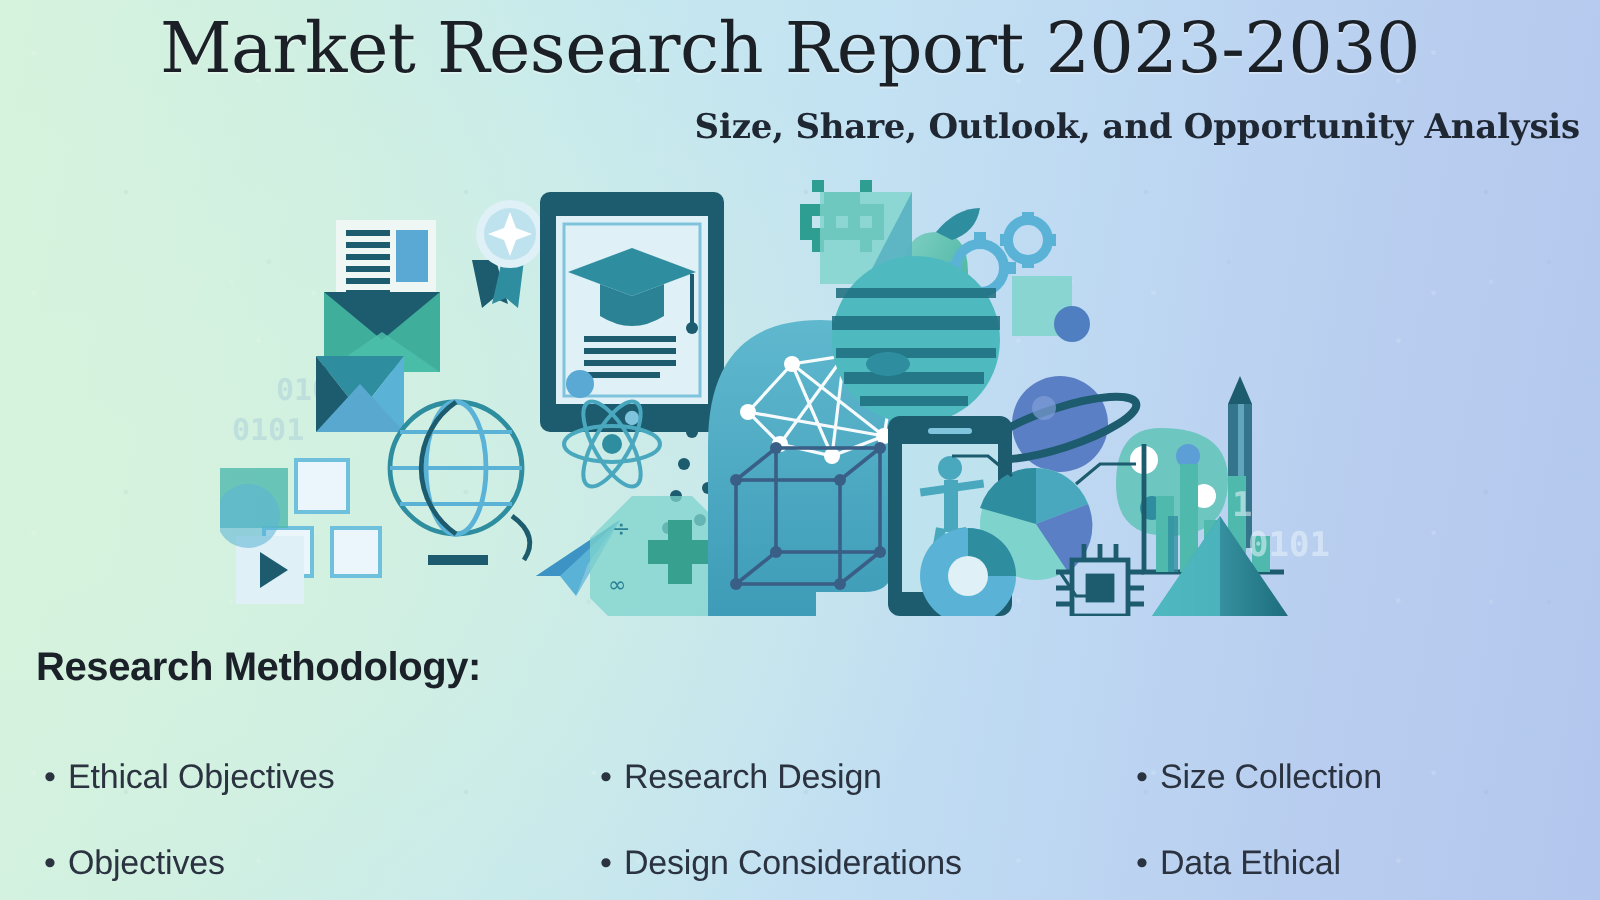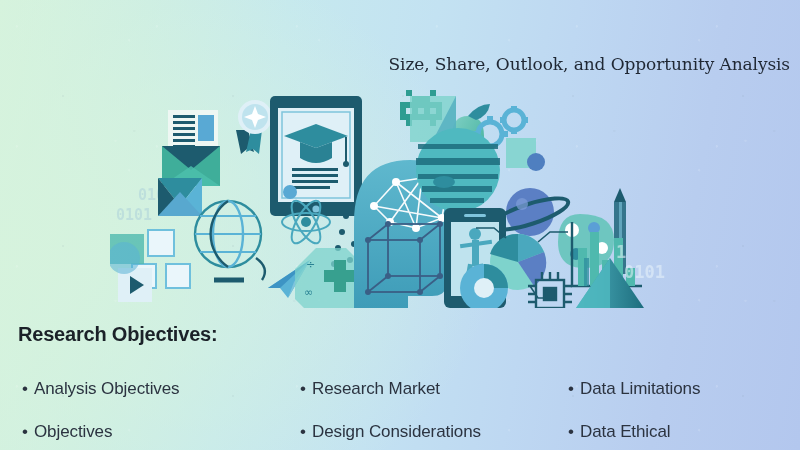--- a/index.html
+++ b/index.html
@@ -29,21 +29,21 @@
   #title{
     position:absolute;left:0;top:6px;width:790px;text-align:center;
     font-family:"DejaVu Serif", serif;
     font-size:35px;font-weight:400;letter-spacing:-.3px;
     color:#1b2026;line-height:1.12;
     text-shadow:0 1px 0 rgba(255,255,255,.35);
   }
   #subtitle{
     position:absolute;right:10px;top:54px;
     font-family:"DejaVu Serif", serif;
-    font-size:17px;font-weight:400;letter-spacing:-.1px;
+    font-size:17px;font-weight:700;letter-spacing:-.1px;
     color:#1f2733;
   }
   #methodology-heading{
     position:absolute;left:18px;top:323px;
     font-size:20px;font-weight:700;letter-spacing:-.2px;
     color:#1b2128;
   }
 
   
   #bullets{
@@ -374,35 +374,36 @@
         <circle cx="14" cy="176" r="16" fill="#5ab3d6" opacity=".55"></circle>
       </g>
 
       <g opacity=".55" fill="#e9f4fb" font-family="DejaVu Sans Mono, monospace" font-size="17" font-weight="700">
         <text x="514" y="196">0101</text>
         <text x="506" y="176">1</text>
       </g>
     </svg>
   </div>
 
+  <div id="title">Market Research Report 2023-2030</div>
   <div id="subtitle">Size, Share, Outlook, and Opportunity Analysis</div>
-  <div id="methodology-heading">Research Objectives:</div>
+  <div id="methodology-heading">Research Methodology:</div>
 
   <div id="bullets">
     <div class="bullet">
       <span class="dot">•</span>
-      <span class="btxt">Analysis Objectives</span>
-    </div>
-    <div class="bullet">
-      <span class="dot">•</span>
-      <span class="btxt">Research Market</span>
-    </div>
-    <div class="bullet">
-      <span class="dot">•</span>
-      <span class="btxt">Data Limitations</span>
+      <span class="btxt">Ethical Objectives</span>
+    </div>
+    <div class="bullet">
+      <span class="dot">•</span>
+      <span class="btxt">Research Design</span>
+    </div>
+    <div class="bullet">
+      <span class="dot">•</span>
+      <span class="btxt">Size Collection</span>
     </div>
     <div class="bullet">
       <span class="dot">•</span>
       <span class="btxt">Objectives</span>
     </div>
     <div class="bullet">
       <span class="dot">•</span>
       <span class="btxt">Design Considerations</span>
     </div>
     <div class="bullet">

